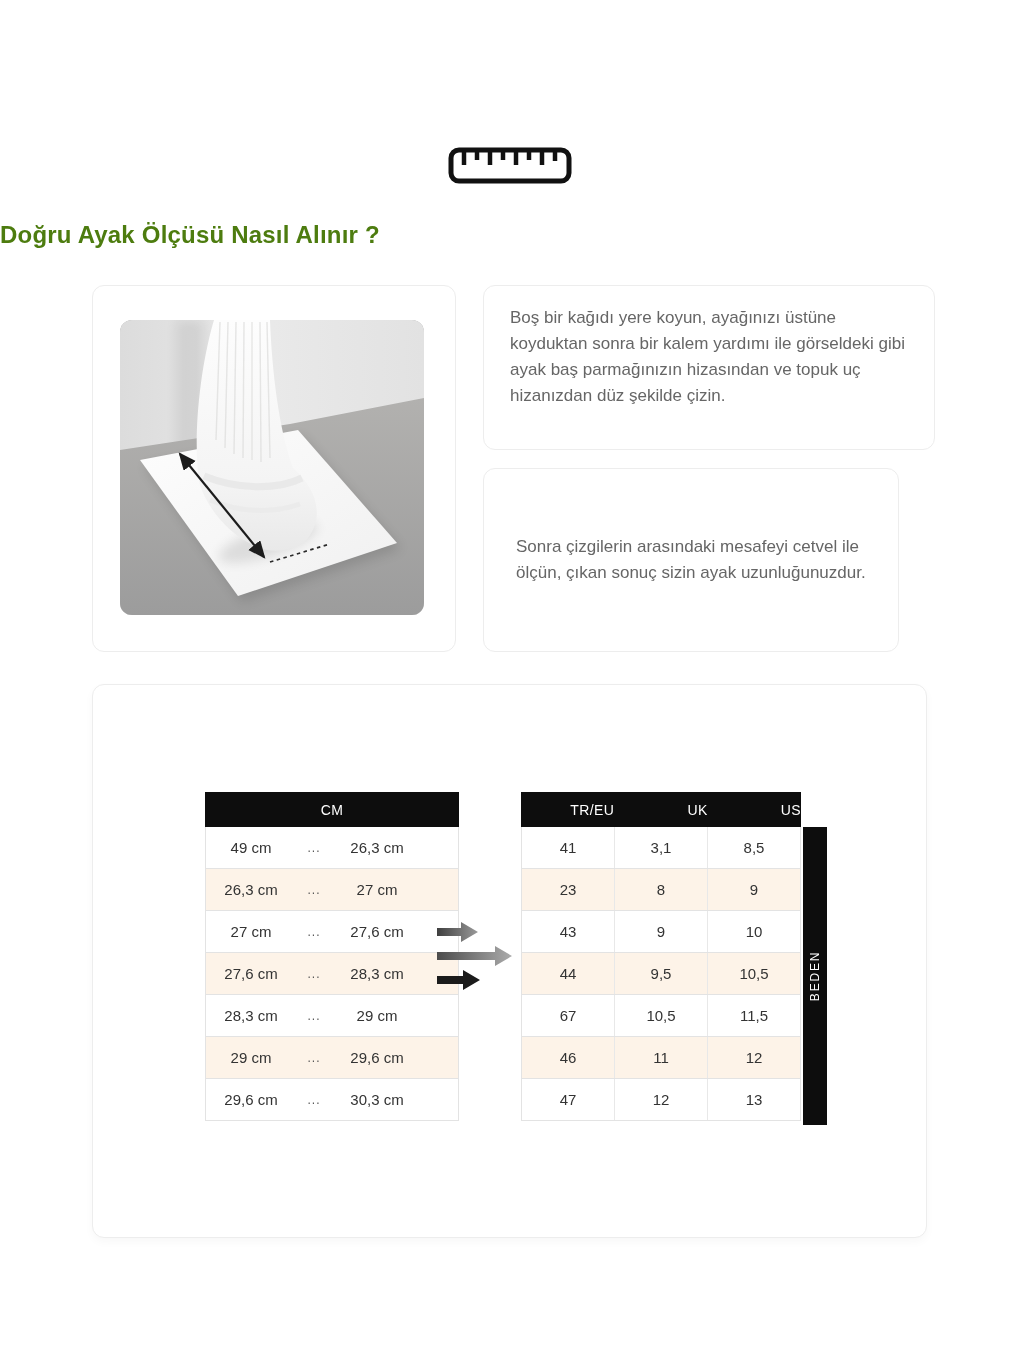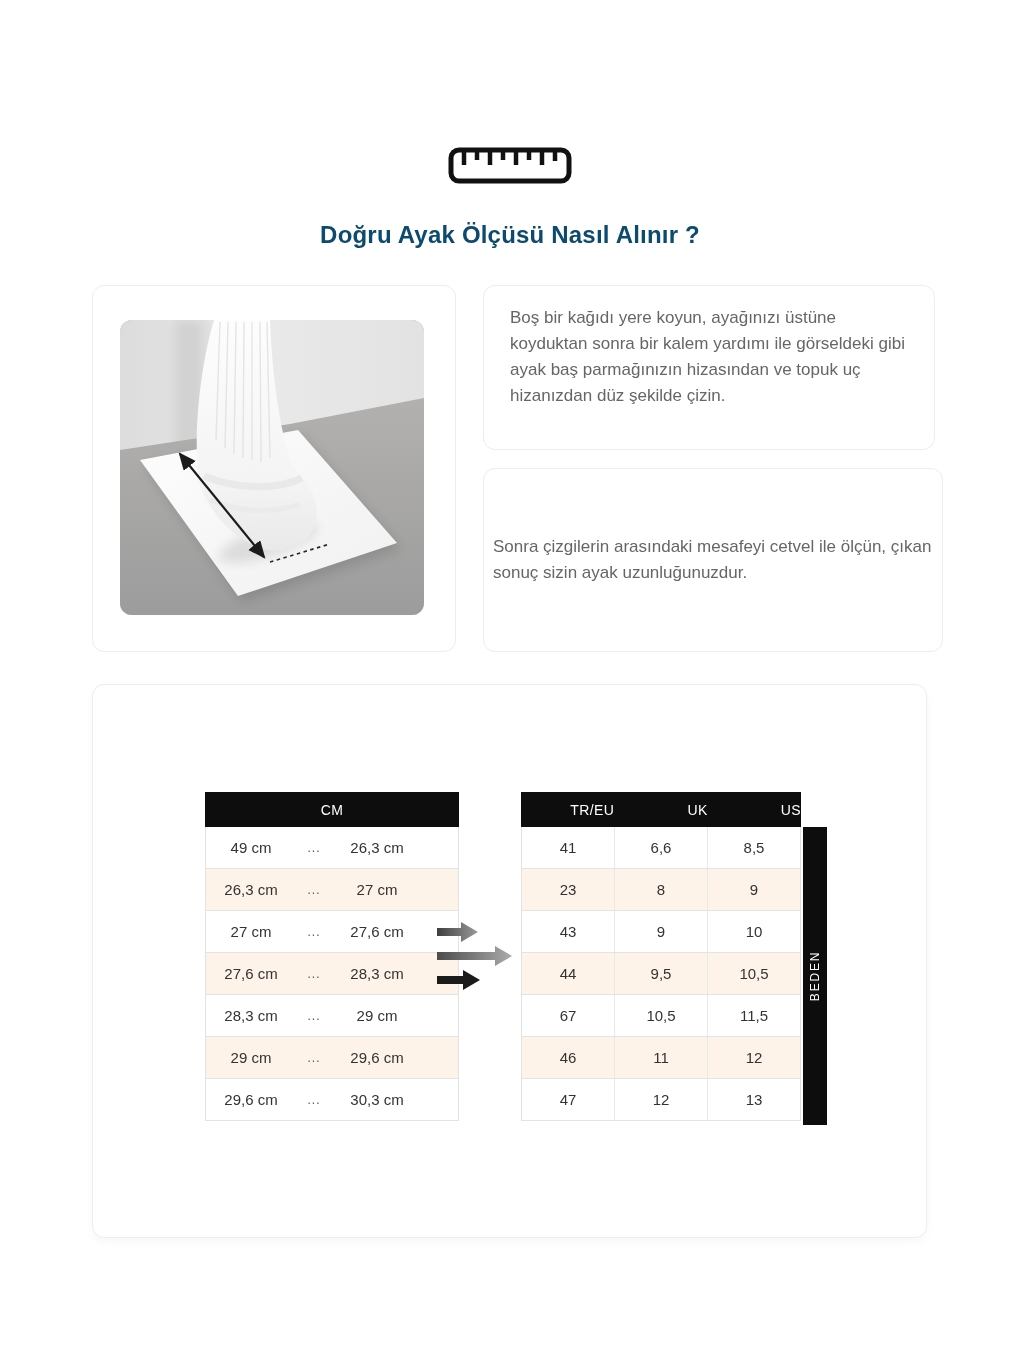--- a/index.html
+++ b/index.html
@@ -5,35 +5,35 @@
   * { margin:0; padding:0; box-sizing:border-box; }
   html,body { background:#ffffff; }
   .page {
     position:relative; width:1020px; height:1360px; margin:0 auto;
     background:#ffffff; overflow:hidden;
     font-family:"Liberation Sans","DejaVu Sans",sans-serif; color:#1a1a1a;
   }
   
   .ruler-wrap { position:absolute; left:0; right:0; top:147px; text-align:center; }
   .page-title {
-    position:absolute; left:0; right:0; top:221px; text-align:center;
-    font-size:24px; font-weight:700; color:#0c4a6e; letter-spacing:.2px;
+    position:absolute; left:0; right:0; top:221px; text-align:left;
+    font-size:24px; font-weight:700; color:#4d7c0f; letter-spacing:.2px;
   }
   
   .card {
     position:absolute; background:#fff; border:1.5px solid #ededed; border-radius:12px;
   }
   .photo-card { left:92px; top:285px; width:364px; height:367px; }
   .photo {
     position:absolute; left:27px; top:34px; width:304px; height:295px;
     border-radius:12px; overflow:hidden; background:#a6a6a6;
   }
   .photo svg { display:block; width:100%; height:100%; }
   .instr-card1 { left:483px; top:285px; width:452px; height:165px; padding:19px 26px; }
-  .instr-card2 { left:483px; top:468px; width:460px; height:184px; padding:0 9px; display:flex; align-items:center; }
+  .instr-card2 { left:483px; top:468px; width:416px; height:184px; padding:0 32px; display:flex; align-items:center; }
   .instr-text { font-size:17px; line-height:26px; color:#666; }
   
   .table-card { left:92px; top:684px; width:835px; height:554px; box-shadow:0 4px 10px rgba(0,0,0,.03); }
   .table-title {
     position:absolute; left:0; right:0; top:36px; text-align:center;
     font-size:23px; font-weight:700; color:#111;
   }
   .sg-table { position:absolute; top:107px; font-size:15px; color:#333; }
   .cm-table { left:112px; width:254px; }
   .size-table { left:428px; width:280px; }
@@ -222,21 +222,21 @@
     </svg>
 
     <div class="sg-table size-table">
       <div class="t-header cols">
         <span>TR/EU</span>
         <span>UK</span>
         <span>US</span>
       </div>
       <div class="t-row">
         <span class="cell">41</span>
-        <span class="cell">6,6</span>
+        <span class="cell">3,1</span>
         <span class="cell">8,5</span>
       </div>
       <div class="t-row alt">
         <span class="cell">23</span>
         <span class="cell">8</span>
         <span class="cell">9</span>
       </div>
       <div class="t-row">
         <span class="cell">43</span>
         <span class="cell">9</span>

